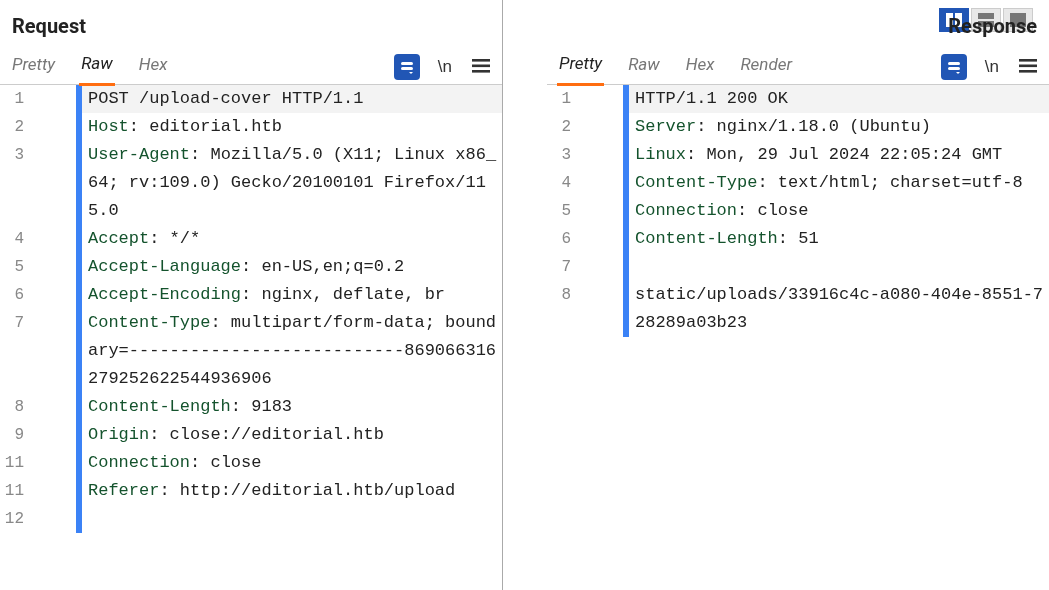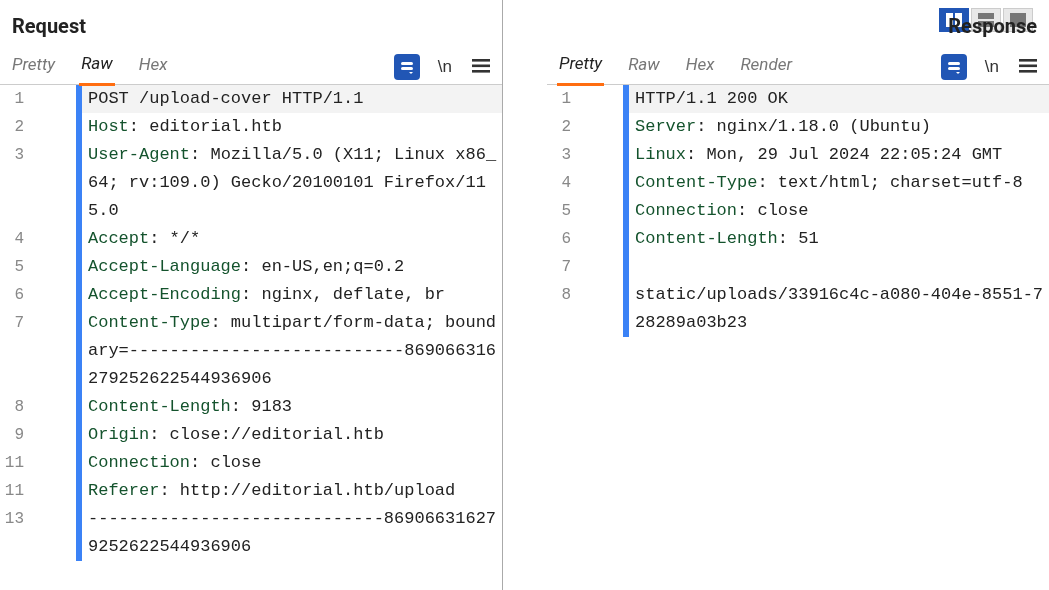--- a/index.html
+++ b/index.html
@@ -226,22 +226,22 @@
         </div>
         <div class="line">
           <div class="ln">11</div>
           <div class="code"><span class="hdr">Connection</span><span class="txt">: close</span></div>
         </div>
         <div class="line">
           <div class="ln">11</div>
           <div class="code"><span class="hdr">Referer</span><span class="txt">: http://editorial.htb/upload</span></div>
         </div>
         <div class="line">
-          <div class="ln">13</div>
-          <div class="code"><span class="txt">-----------------------------869066316279252622544936906</span></div>
+          <div class="ln">12</div>
+          <div class="code">&nbsp;</div>
         </div>
       </div>
   </div>
 
   <div class="panel right">
     <div class="panel-header">Response</div>
     <div class="tabs-row">
       <div class="tab active">Pretty</div>
       <div class="tab">Raw</div>
       <div class="tab">Hex</div>

